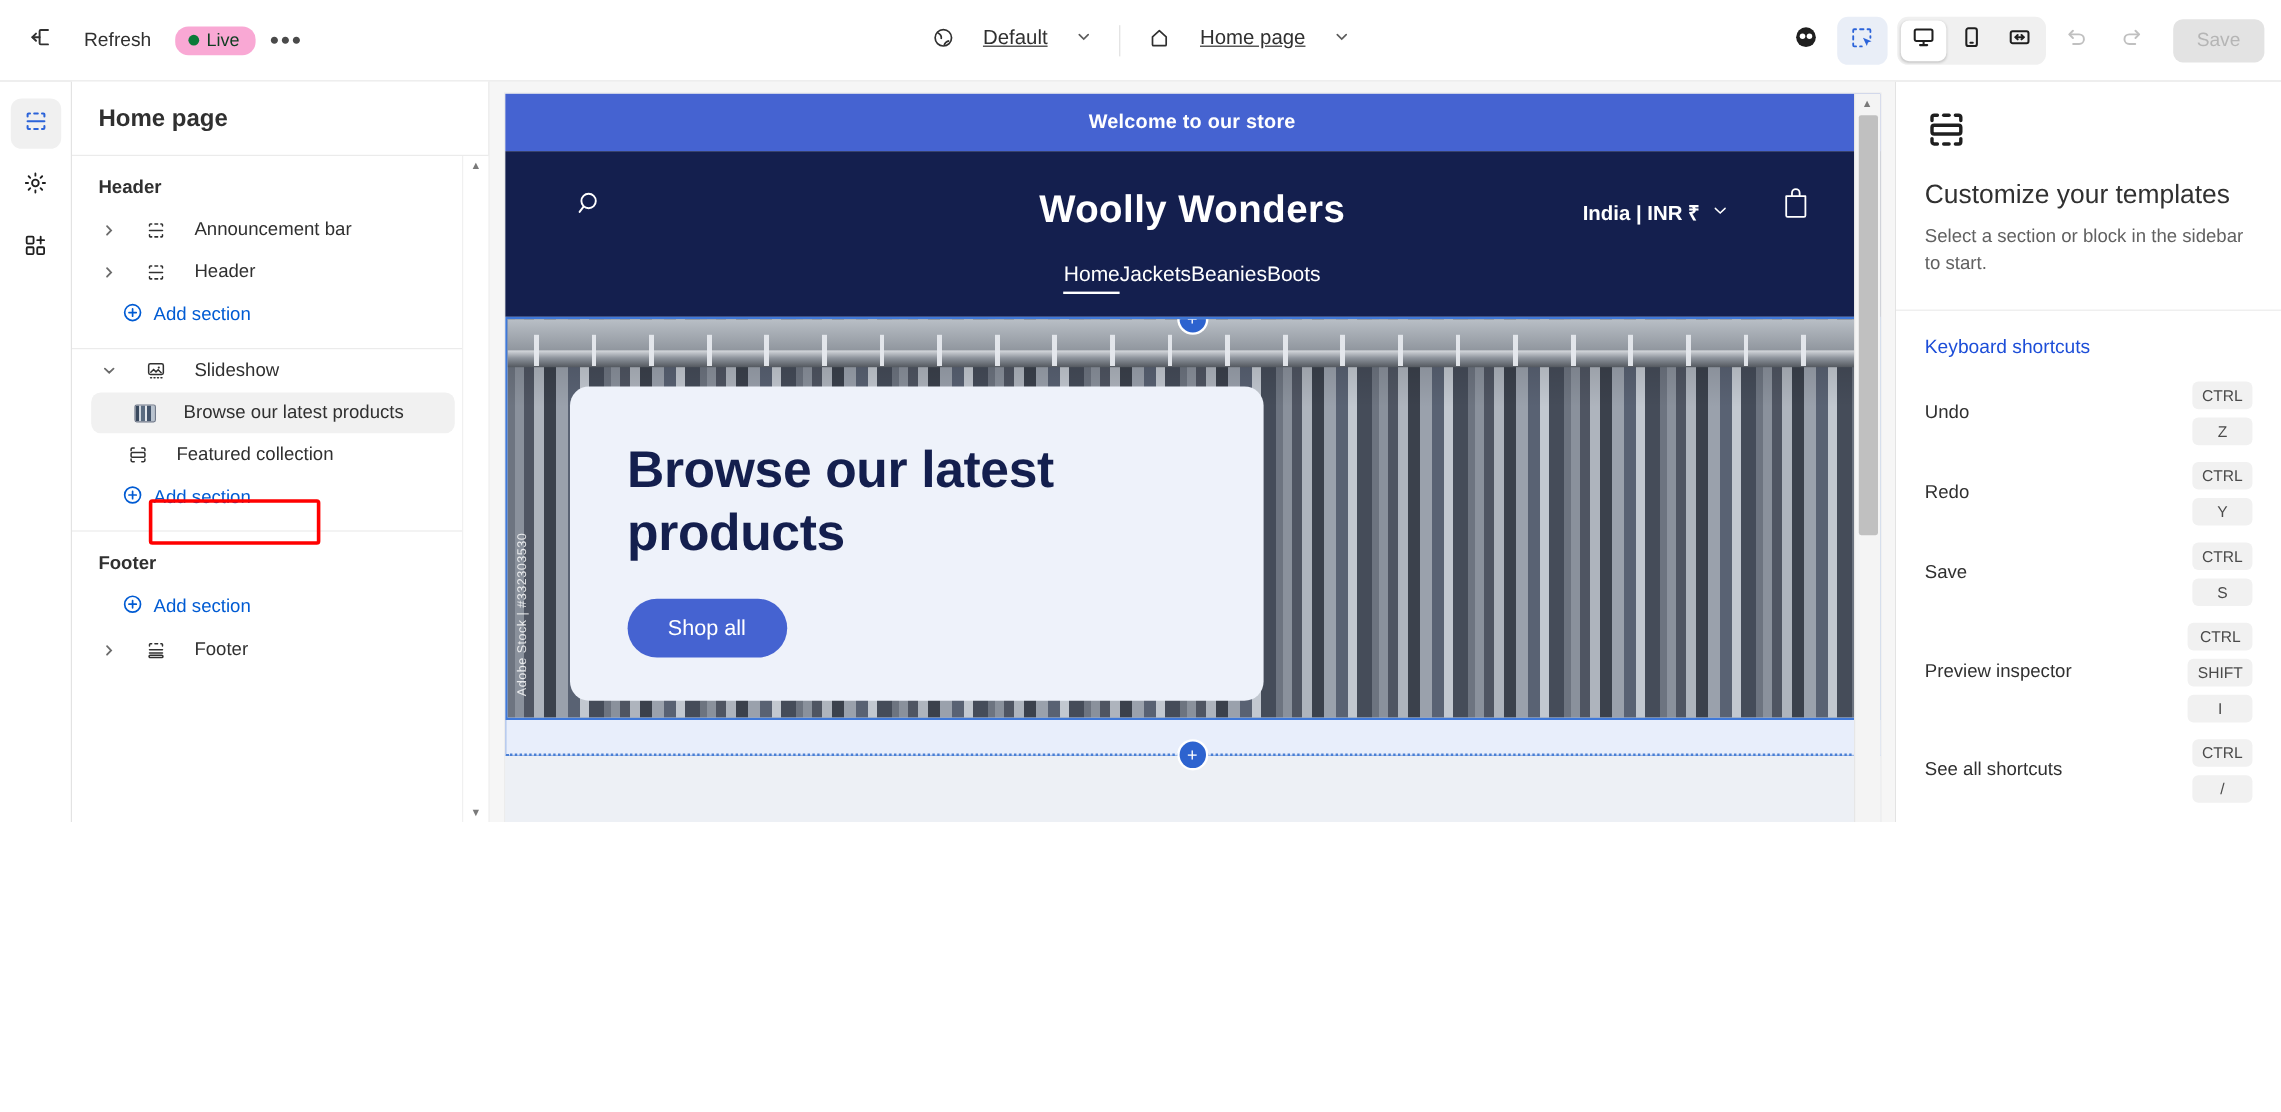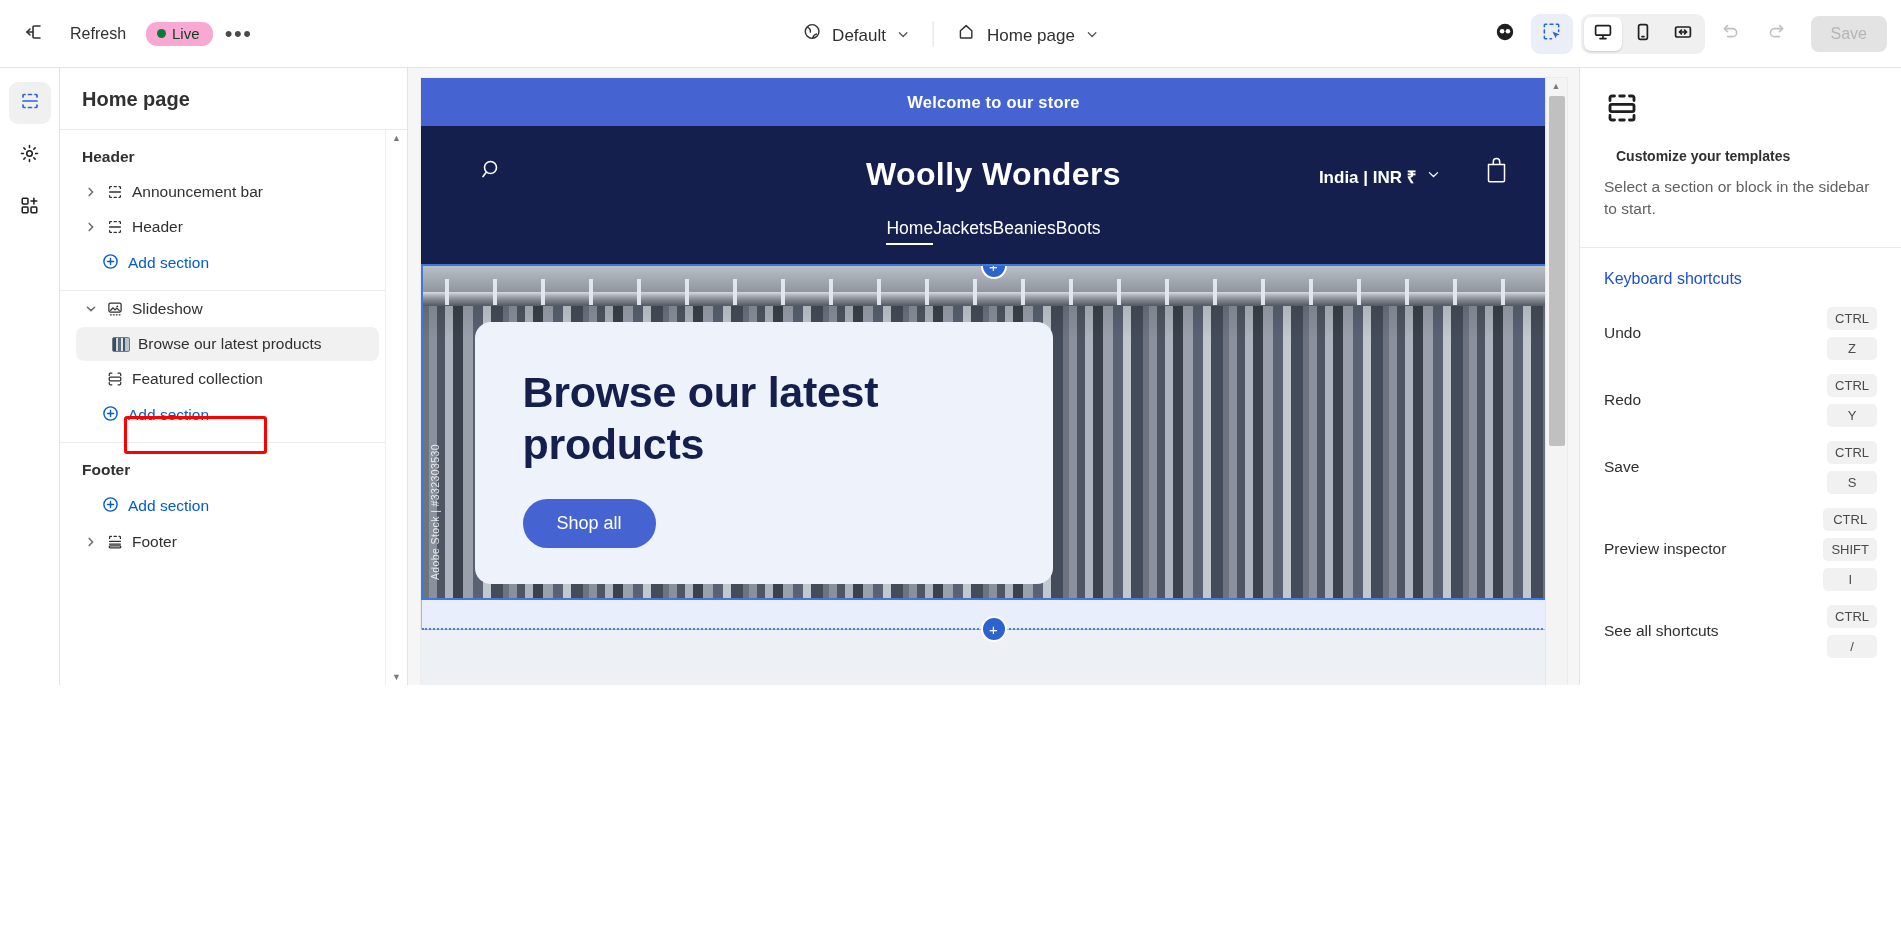--- a/index.html
+++ b/index.html
@@ -37,23 +37,23 @@
     margin-left: 4px;
   }
   .live-dot { width: 9px; height: 9px; border-radius: 50%; background: #0b7a38; }
   .dots { font-size: 22px; color: #4a4a4a; letter-spacing: 1.5px; line-height: 10px; }
 
   .tb-center {
     position: absolute; left: 50%; transform: translateX(-50%);
     display: flex; align-items: center; gap: 0px;
   }
   .selector {
-    display: flex; align-items: flex-end; gap: 11px;
+    display: flex; align-items: flex-start; gap: 24px;
     padding: 7px 13px; border-radius: 8px; cursor: pointer;
-    font-size: 17px; color: #303030;
+    font-size: 17px; color: #303030; text-decoration: underline;
   }
   .vdiv { width: 1px; height: 26px; background: #e0e0e0; margin: 0 10px; }
 
   .tb-right {
     margin-left: auto; display: flex; align-items: center;
     gap: 6px; padding-right: 14px;
   }
   .view-group {
     background: #f0f0f0; border-radius: 9px;
     display: flex; align-items: center; padding: 3px; gap: 2px;
@@ -102,21 +102,21 @@
     border-bottom: 1px solid #ebebeb;
   }
   .sb-scroll { flex: 1; overflow: hidden; position: relative; padding-right: 22px; }
   .group-label {
     font-size: 15.5px; font-weight: bold; color: #303030;
     padding: 18px 0 8px 22px;
   }
   .sb-item {
     display: flex; align-items: center; height: 34px;
     margin: 1px 6px 1px 16px; padding-left: 4px;
-    border-radius: 8px; cursor: pointer; font-size: 15.5px; color: #303030;
+    border-radius: 8px; cursor: pointer; font-size: 15.5px; color: #303030; gap: 15px;
   }
   .sb-item.selected { background: #f1f1f1; }
   .caret {
     width: 22px; min-width: 22px; display: flex; align-items: center;
     justify-content: center; color: #6b6b6b; font-size: 13px;
   }
   .sb-ico { width: 26px; min-width: 26px; display: flex; align-items: center; justify-content: center; }
   .sb-label { padding-left: 4px; white-space: nowrap; }
   .add-section {
     display: flex; align-items: center; gap: 9px;
@@ -311,21 +311,21 @@
     position: absolute; top: 18px; left: 3px; width: 16px; height: 350px;
     background: #c0c0c0; border-radius: 2px; cursor: pointer;
   }
 
   
   .rpanel {
     width: 322px; min-width: 322px; background: #fff;
     border-left: 1px solid #e3e3e3; display: flex; flex-direction: column;
   }
   .rp-top { padding: 22px 24px 26px 24px; }
-  .rp-h { font-size: 14px; font-weight: bold; color: #303030; margin: 18px 0 12px 12px; }
+  .rp-h { font-size: 22px; font-weight: normal; color: #303030; margin: 18px 0 12px 0; }
   .rp-sub { font-size: 15.5px; color: #616161; line-height: 1.45; }
   .rp-divider { height: 1px; background: #ebebeb; }
   .rp-sc-title { font-size: 16px; font-weight: normal; color: #1d4ed8; padding: 22px 24px 12px 24px; }
   .sc-row {
     display: flex; align-items: center; justify-content: space-between;
     padding: 7px 24px; font-size: 15.5px; color: #303030;
   }
   .keys { display: flex; gap: 7px; flex-direction: column; }
   .key {
     background: #f1f1f1; color: #4a4a4a; border-radius: 5px;

